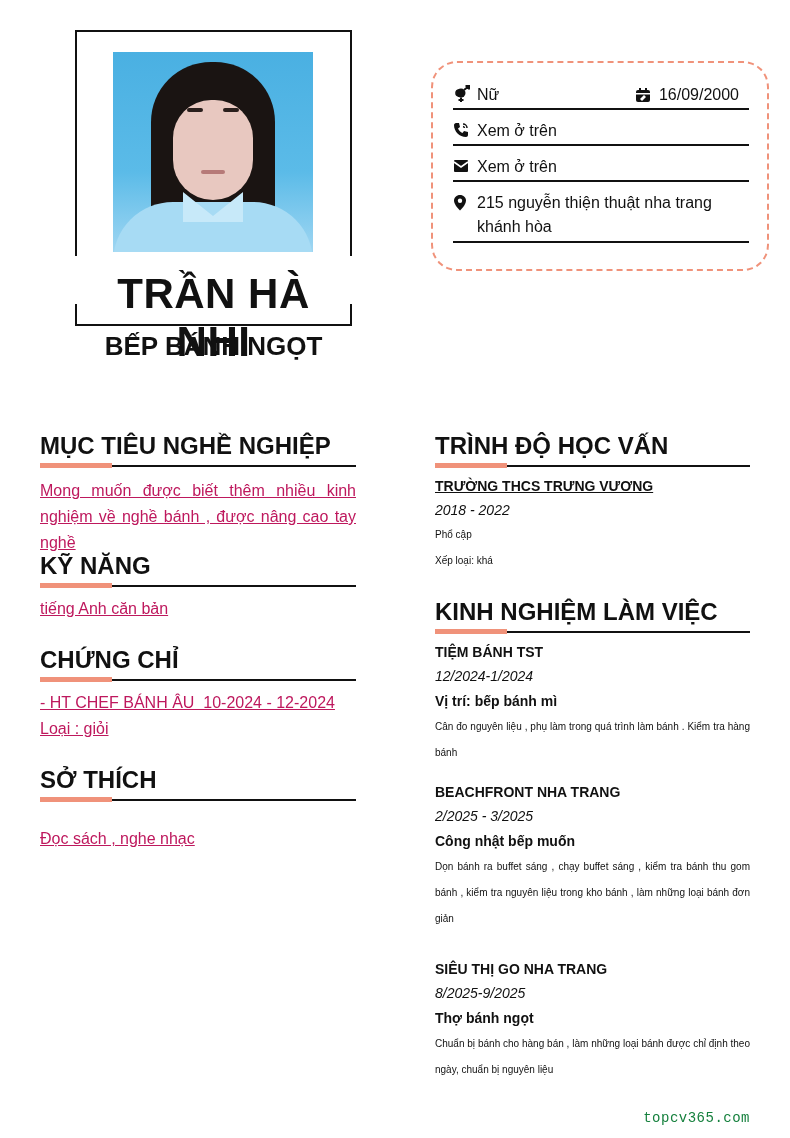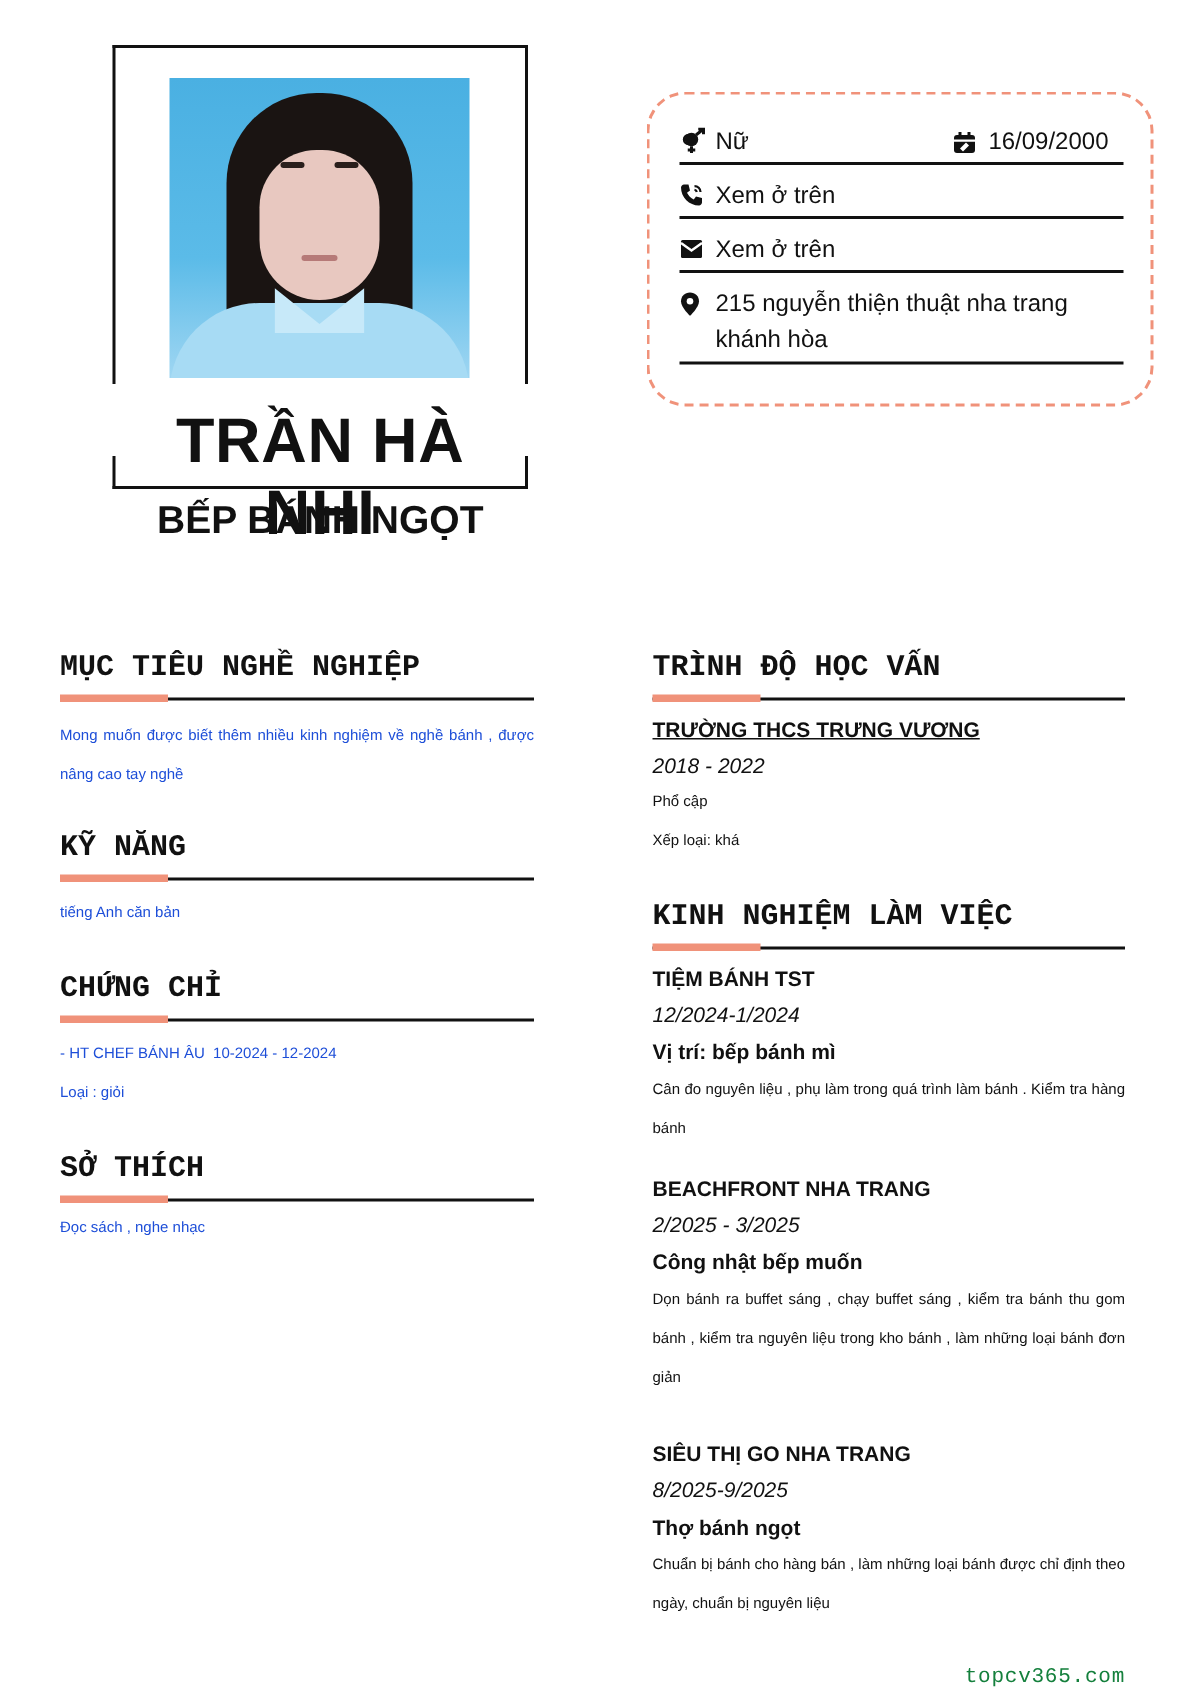--- a/index.html
+++ b/index.html
@@ -25,25 +25,25 @@
   .job-title { position: absolute; left: 0; top: 301px; width: 277px; text-align: center; font-size: 26px; font-weight: bold; }
 
   .contact-box { position: absolute; left: 431px; top: 61px; width: 338px; height: 210px; border: 2px dashed #f0927a; border-radius: 26px; text-decoration: underline; }
   .crow { position: absolute; left: 20px; width: 296px; border-bottom: 2px solid #111; font-size: 16px; display: flex; align-items: flex-start; }
   .crow .ic { width: 24px; flex: 0 0 24px; display: flex; align-items: center; height: 22px; }
   .crow .txt { line-height: 24px; }
   .crow .right { position: absolute; right: 10px; top: 0; display: flex; align-items: center; }
   .crow .right .ic { width: 24px; }
 
   .section { position: absolute; }
-  .sec-title { font-size: 20px; font-weight: bold; height: 28px; line-height: 28px; font-family: Liberation Mono, monospace; }
+  .sec-title { font-size: 24px; font-weight: bold; height: 28px; line-height: 28px; }
   .sec-rule { position: relative; height: 5px; margin-top: 3px; }
   .sec-rule .line { position: absolute; left: 0; right: 0; top: 2px; height: 2px; background: #111; }
   .sec-rule .accent { position: absolute; left: 0; top: 0; width: 72px; height: 5px; background: #f0927a; }
-  .sec-body { font-size: 10px; line-height: 26px; color: #1d4ed8; margin-top: 8px; text-align: justify; }
+  .sec-body { font-size: 16px; line-height: 26px; color: #be185d; margin-top: 8px; text-align: justify; text-decoration: underline; }
   .item-title { font-size: 14px; font-weight: bold; line-height: 24px; margin-top: 6px; }
   .item-date { font-size: 14px; font-style: italic; line-height: 24px; }
   .item-role { font-size: 14px; font-weight: bold; line-height: 26px; }
   .item-line { font-size: 10px; line-height: 26px; text-align: justify; }
 
   .footer { position: absolute; right: 40px; top: 1110px; font-family: "Liberation Mono", monospace; font-size: 14px; color: #15803d; letter-spacing: 0.5px; }
 </style>
 </head>
 <body>
 
@@ -158,21 +158,21 @@
     <div>Loại : giỏi</div>
   </div>
 </div>
 
 <div class="section" style="left:40px; top:766px; width:316px;">
   <div class="sec-title">SỞ THÍCH</div>
   <div class="sec-rule">
       <div class="line"></div>
       <div class="accent"></div>
     </div>
-  <div class="sec-body" style="margin-top:4px;">Đọc sách , nghe nhạc</div>
+  <div class="sec-body" style="margin-top:24px;">Đọc sách , nghe nhạc</div>
 </div>
 
 <div class="section" style="left:435px; top:432px; width:315px;">
   <div class="sec-title">TRÌNH ĐỘ HỌC VẤN</div>
   <div class="sec-rule">
       <div class="line"></div>
       <div class="accent"></div>
     </div>
   <div class="item-title" style="margin-top:6px;text-decoration:underline;">TRƯỜNG THCS TRƯNG VƯƠNG</div>
   <div class="item-date">2018 - 2022</div>

